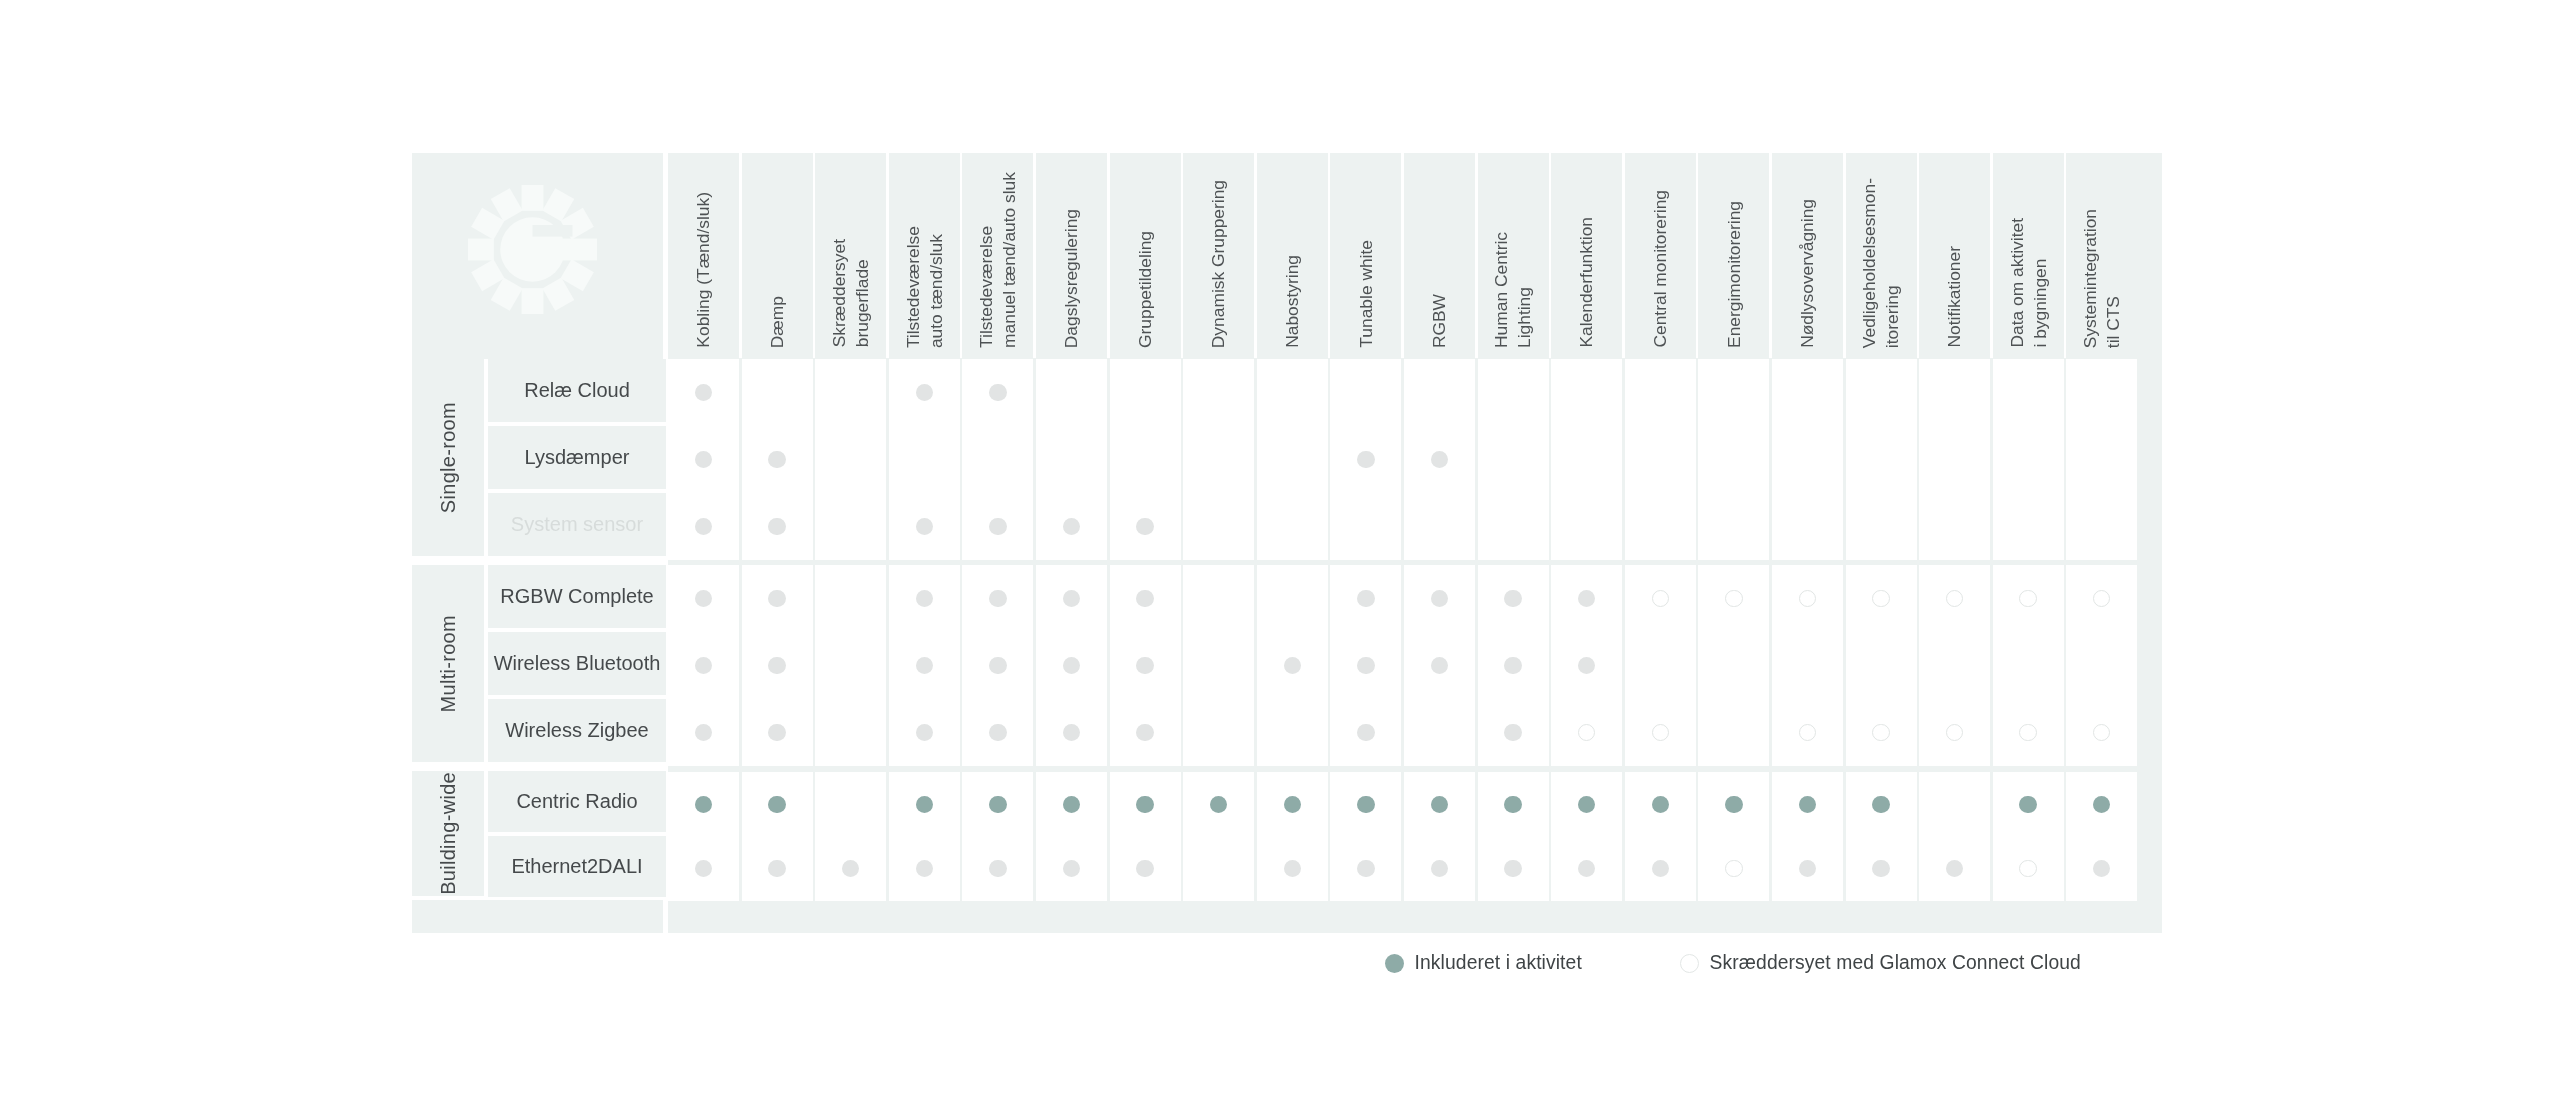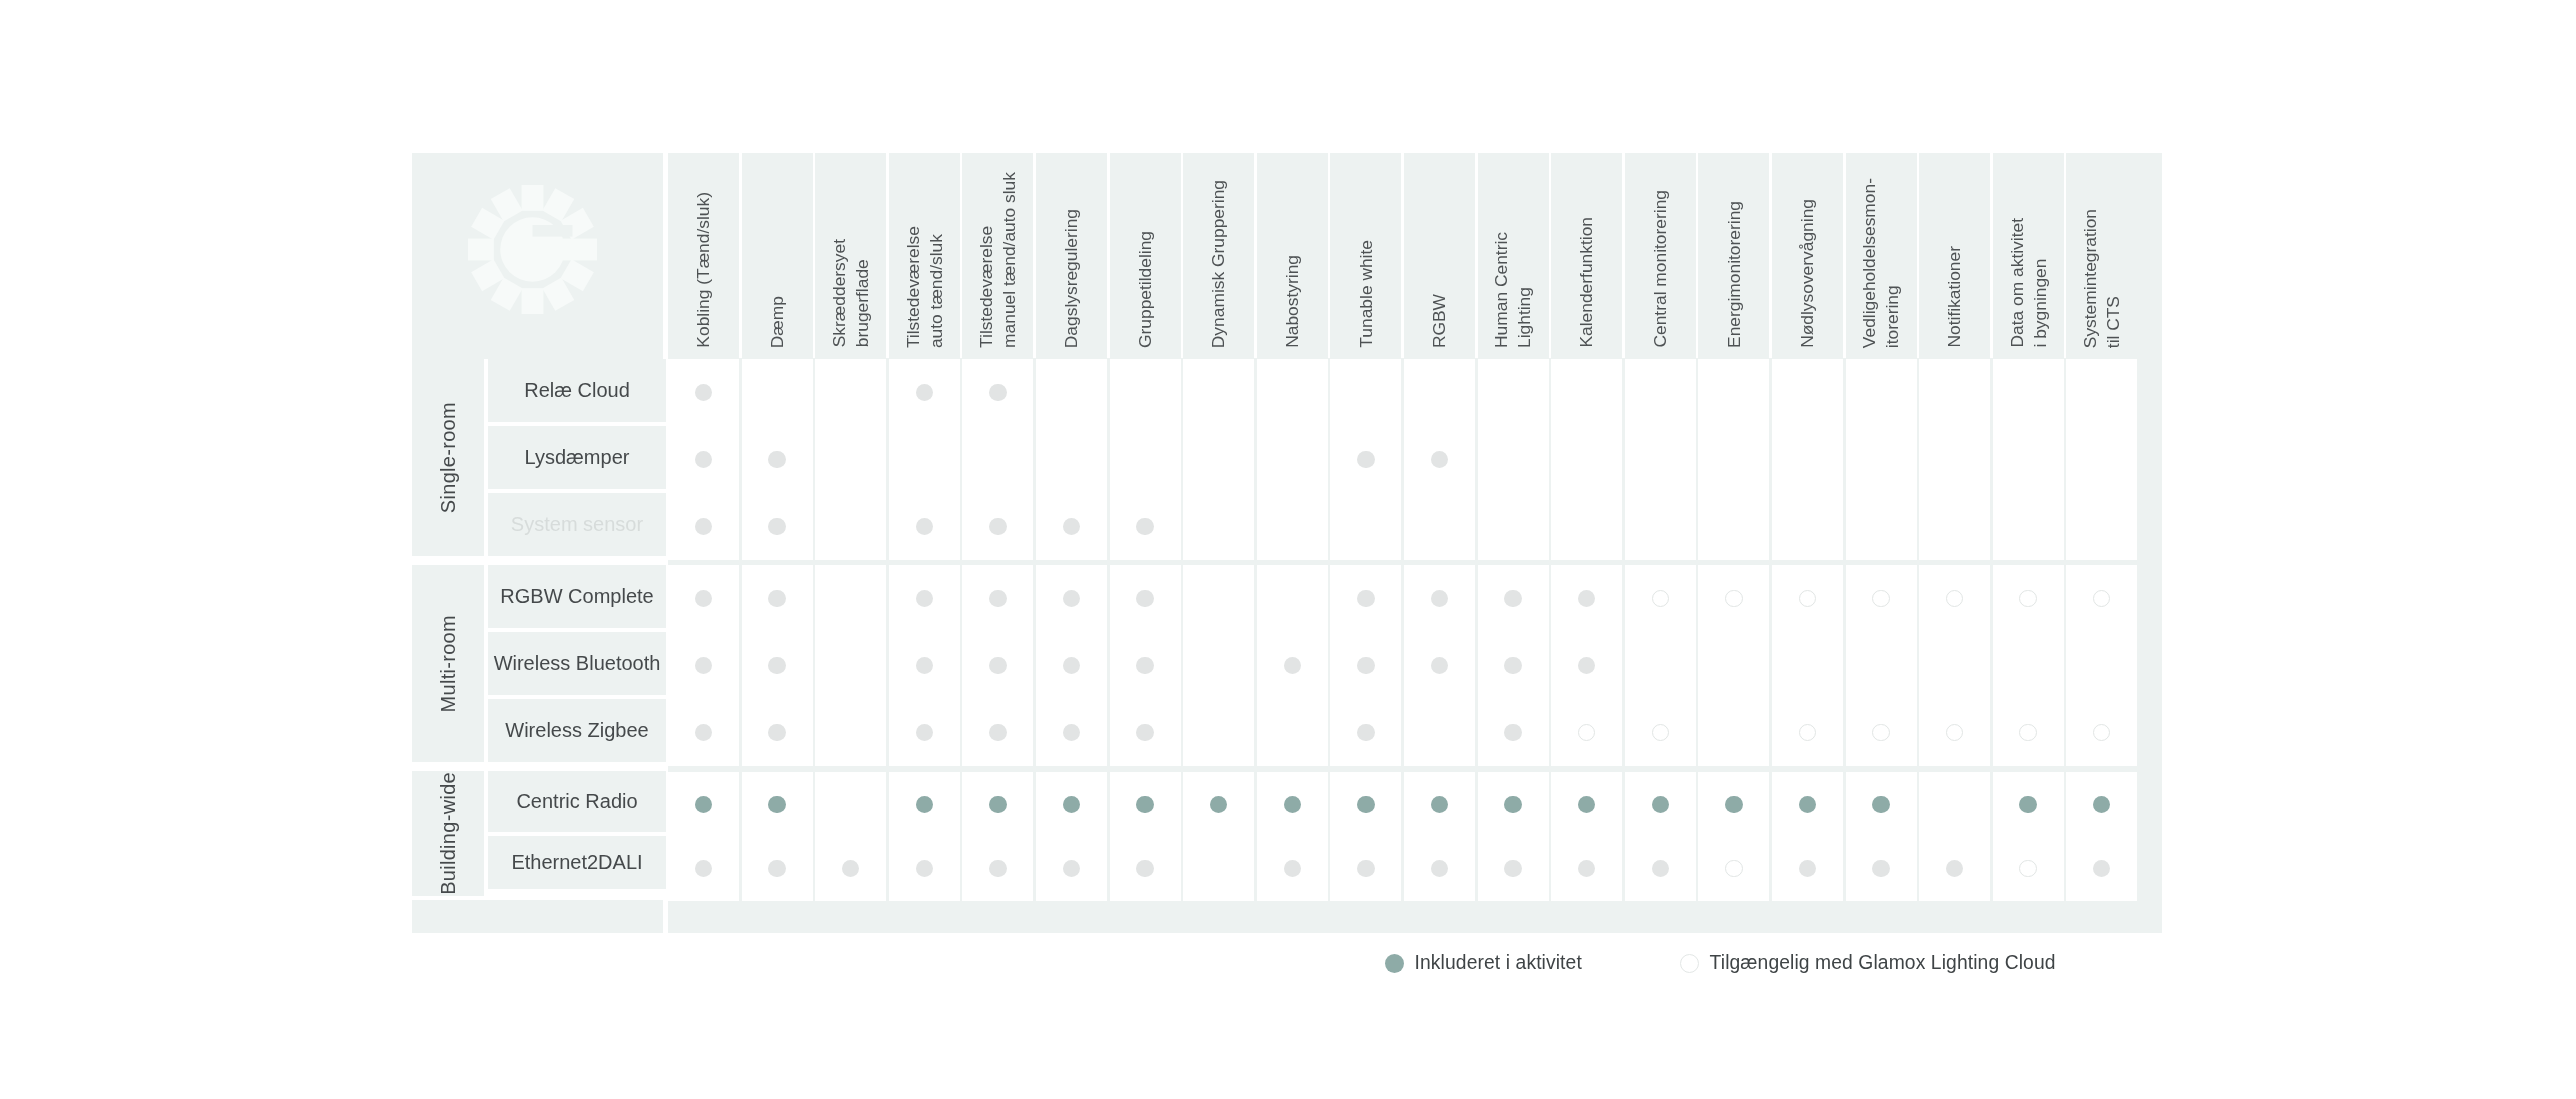--- a/index.html
+++ b/index.html
@@ -157,21 +157,21 @@
     <div class="gcell" style="top: 206px; height: 197px;">
       <span>Multi-room</span>
     </div>
     <div class="rcell" style="top: 206px; height: 63px;">RGBW Complete</div>
     <div class="rcell" style="top: 273px; height: 63px;">Wireless Bluetooth</div>
     <div class="rcell" style="top: 340px; height: 63px;">Wireless Zigbee</div>
     <div class="gcell" style="top: 412px; height: 125px;">
       <span>Building-wide</span>
     </div>
     <div class="rcell" style="top: 412px; height: 61px;">Centric Radio</div>
-    <div class="rcell" style="top: 477px; height: 53px;">Ethernet2DALI</div>
+    <div class="rcell" style="top: 477px; height: 61px;">Ethernet2DALI</div>
   </div>
 
 <div id="bodyArea">
     <div class="bgroup" style="top: 359px; height: 201px; grid-template-rows: repeat(3, 1fr); grid-auto-flow: row;">
       <div class="bcell" style="grid-area: 1 / 1;">
         <span class="dot on"></span>
       </div>
       <div class="bcell" style="grid-area: 1 / 2;"></div>
       <div class="bcell" style="grid-area: 1 / 3;"></div>
       <div class="bcell" style="grid-area: 1 / 4;">
@@ -521,15 +521,15 @@
       </div>
     </div>
   </div>
 
 <div class="legend-item" style="left:1385px;">
   <span class="legend-dot"></span>
   <span class="legend-label">Inkluderet i aktivitet</span>
 </div>
 <div class="legend-item" style="left:1680px;">
   <span class="legend-ring"></span>
-  <span class="legend-label">Tilgængelig med Glamox Lighting Cloud</span>
+  <span class="legend-label">Skræddersyet med Glamox Connect Cloud</span>
 </div>
 
 
 </body></html>

